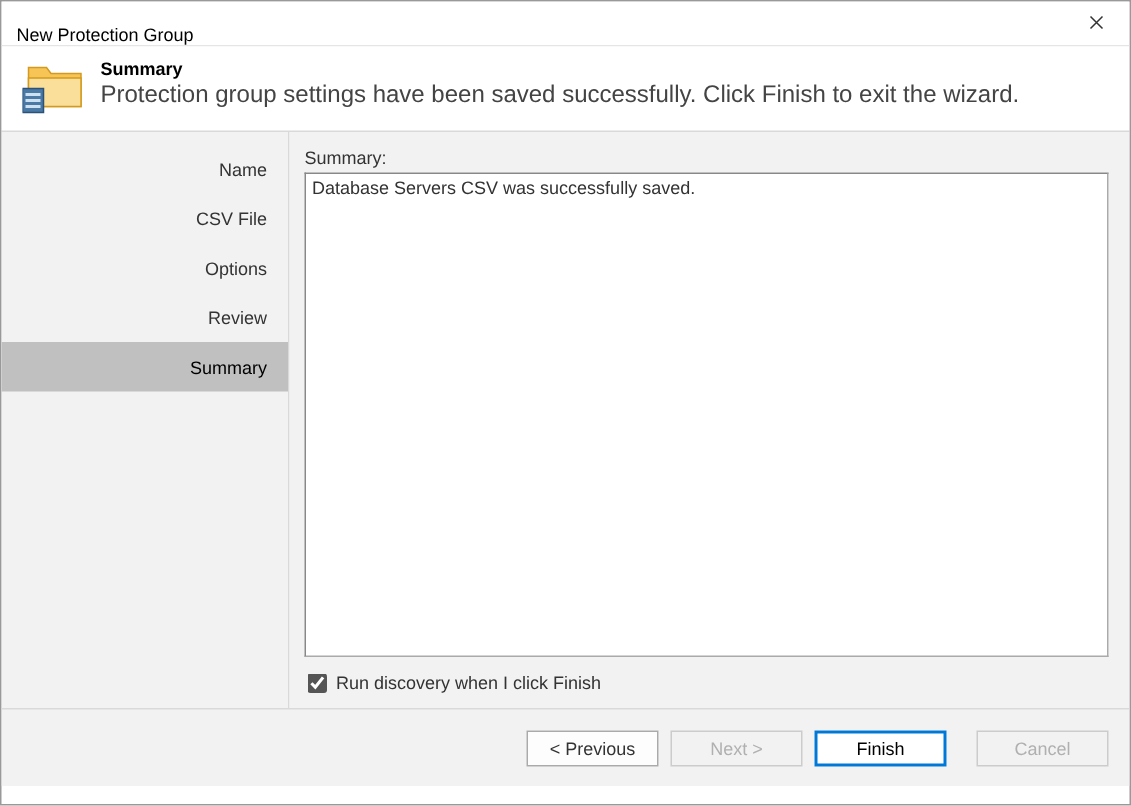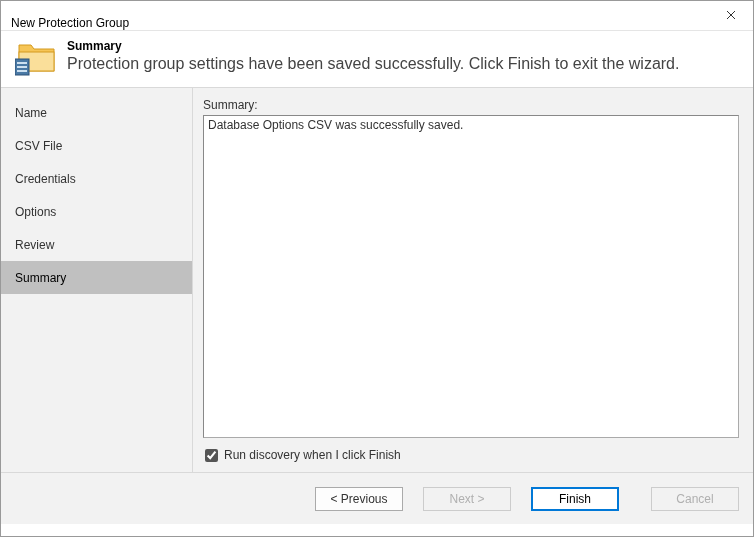--- a/index.html
+++ b/index.html
@@ -54,20 +54,21 @@
       padding-top: 8px;
     }
     .side-item {
       height: 33px;
       display: flex;
       align-items: center;
       padding: 0 14px;
       font-size: 12px;
       color: #333;
       cursor: pointer;
+      justify-content: flex-end;
     }
     .side-item.selected {
       background: #c0c0c0;
       color: #000;
     }
     .main-panel {
       flex: 1;
       background: #f2f2f2;
       padding: 10px 14px 0 10px;
       display: flex;
@@ -94,21 +95,21 @@
     .check-row input[type=checkbox] { width: 13px; height: 13px; accent-color: #555; }
     .check-label { font-size: 12px; color: #333; }
     .button-row {
       height: 52px;
       background: #f2f2f2;
       border-top: 1px solid #d9d9d9;
       display: flex;
       align-items: center;
       justify-content: flex-end;
       padding: 0 14px;
-      gap: 20px;
+      gap: 8px;
     }
     .btn {
       width: 88px;
       height: 24px;
       font-size: 12px;
       border: 1px solid #aaa;
       background: #fdfdfd;
       color: #333;
       cursor: pointer;
       font-family: inherit;
@@ -157,37 +158,34 @@
 
 <div class="content-row">
   <div class="sidebar">
     <div class="side-item">
         <span>Name</span>
       </div>
     <div class="side-item">
         <span>CSV File</span>
       </div>
     <div class="side-item">
-        <span>Credentials</span>
-      </div>
-    <div class="side-item">
         <span>Options</span>
       </div>
     <div class="side-item">
         <span>Review</span>
       </div>
     <div class="side-item selected">
         <span>Summary</span>
       </div>
   </div>
 
   <div class="main-panel">
     <div class="summary-label">Summary:</div>
     <div class="summary-box">
-      <span>Database Options CSV was successfully saved.</span>
+      <span>Database Servers CSV was successfully saved.</span>
     </div>
     <div class="check-row">
       <input type="checkbox" checked="" style="">
       <span class="check-label">Run discovery when I click Finish</span>
     </div>
   </div>
 </div>
 
 <div class="button-row">
   <button class="btn">&lt; Previous</button>

